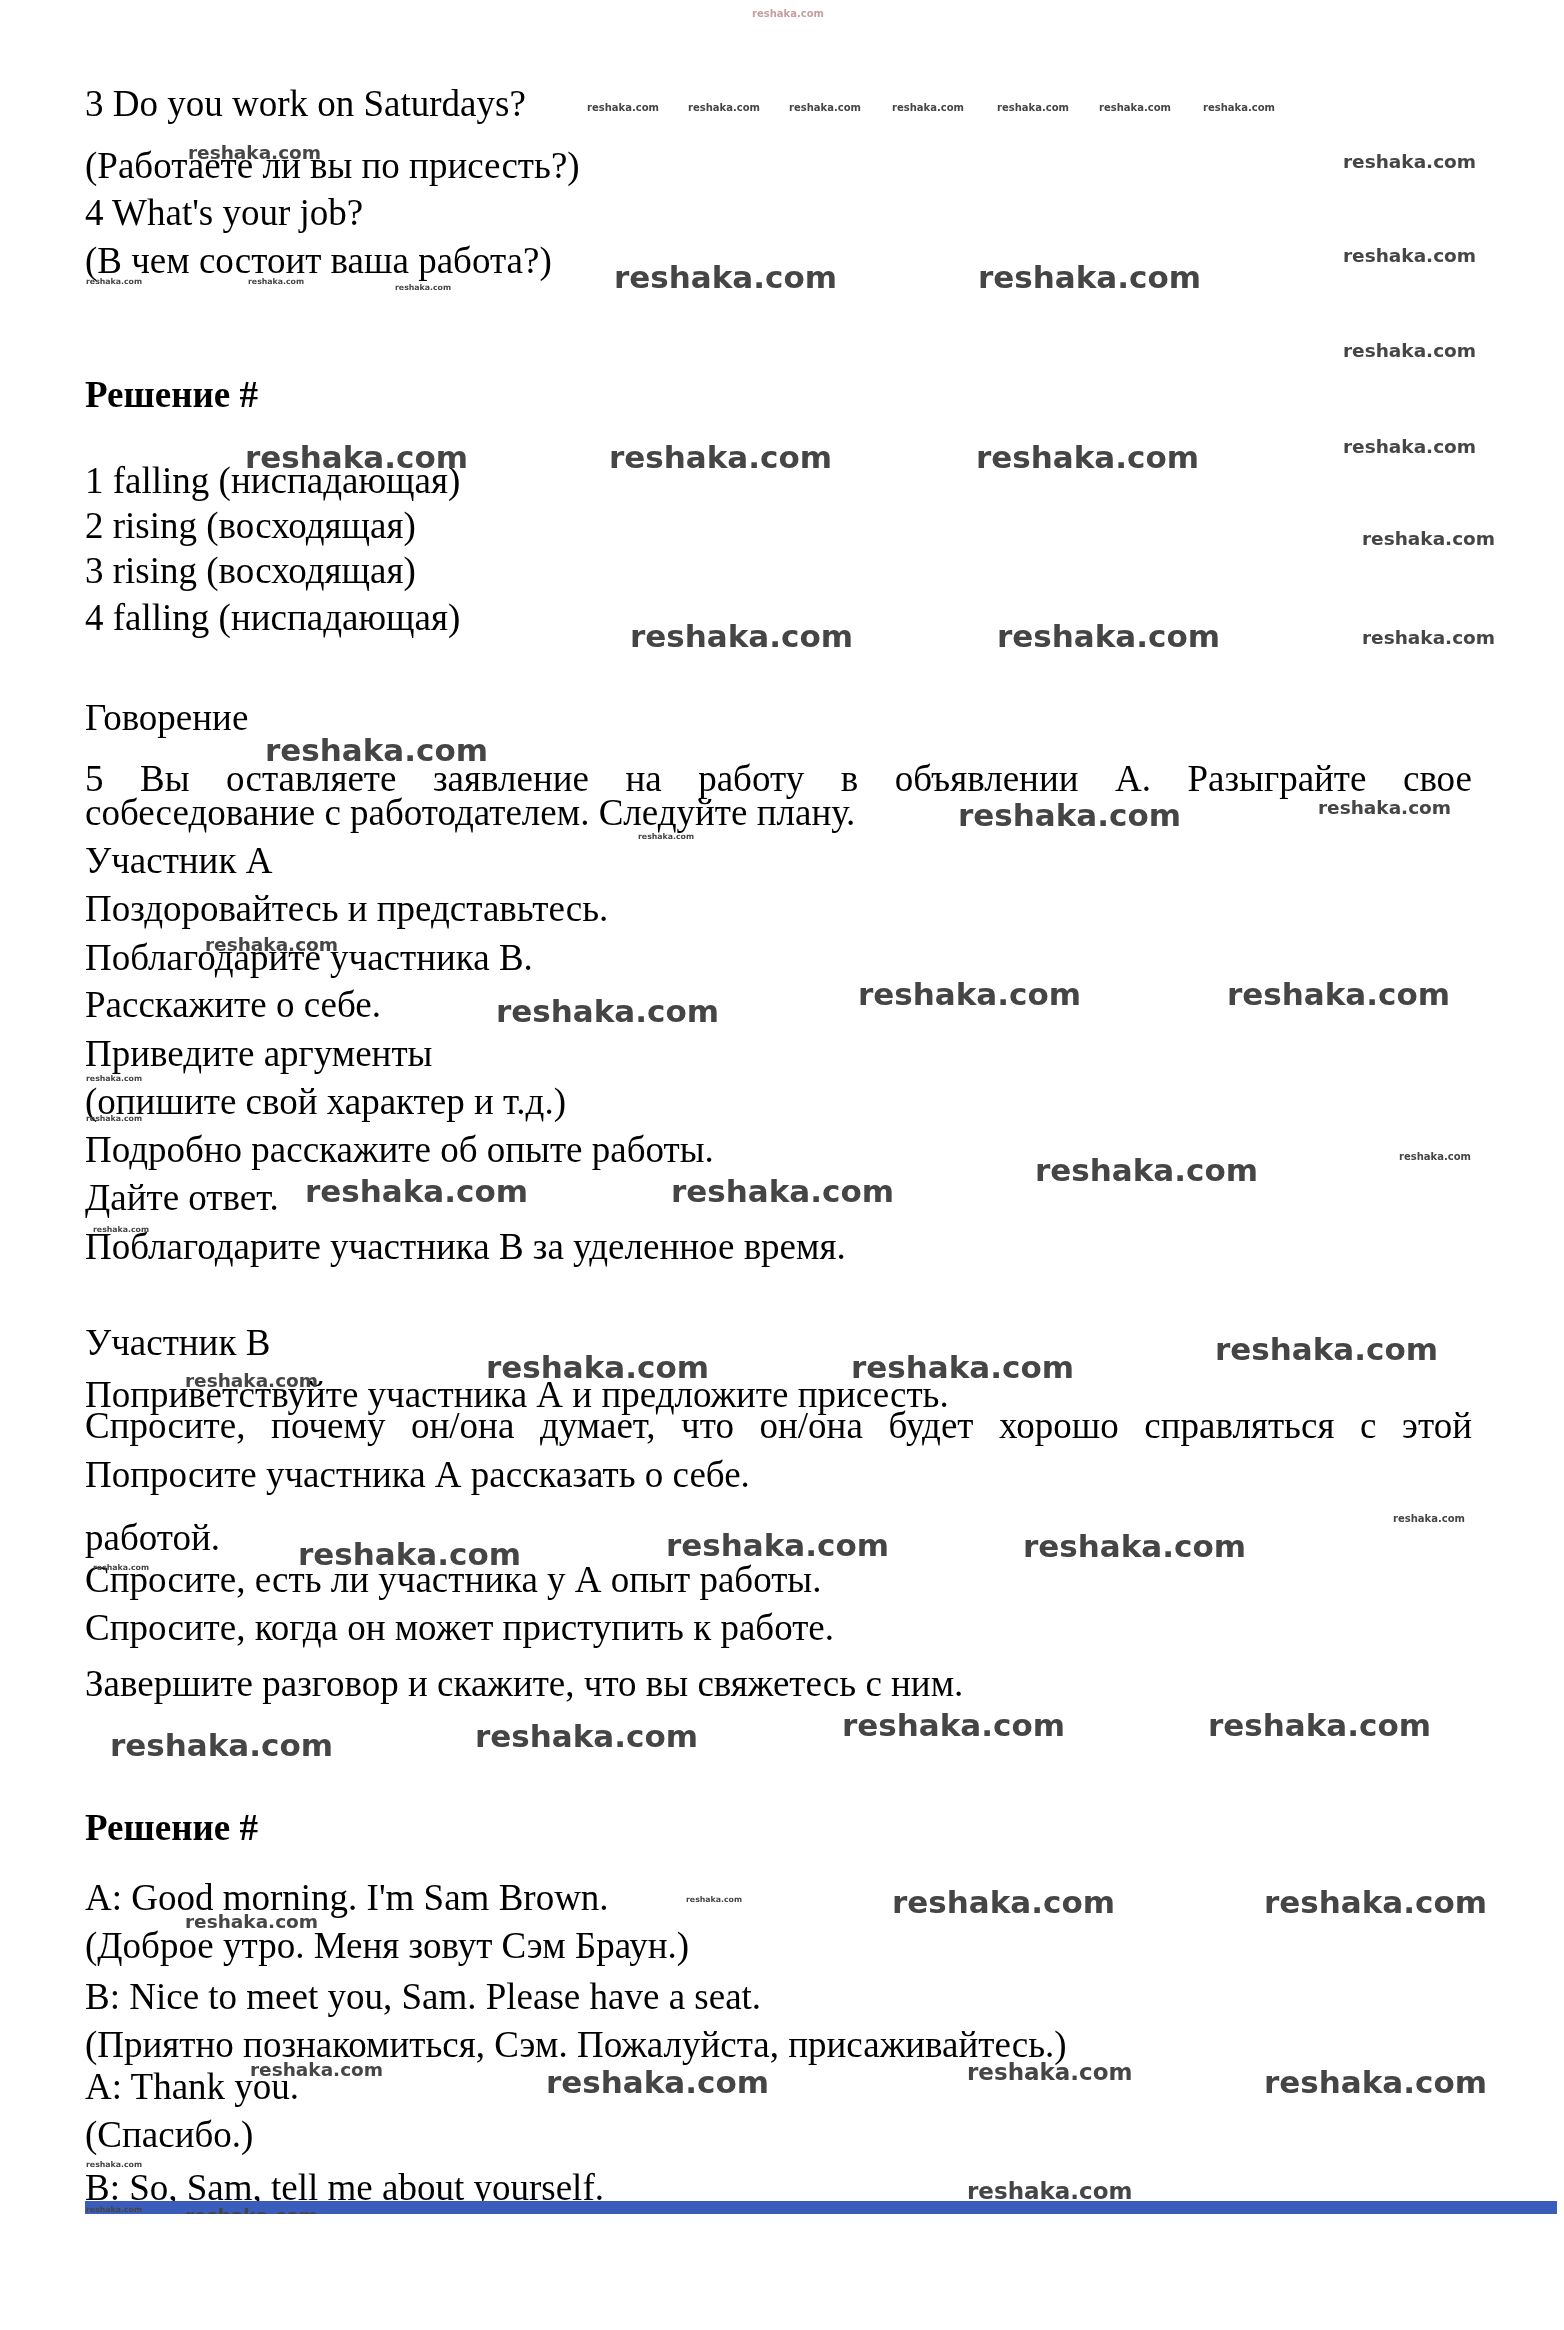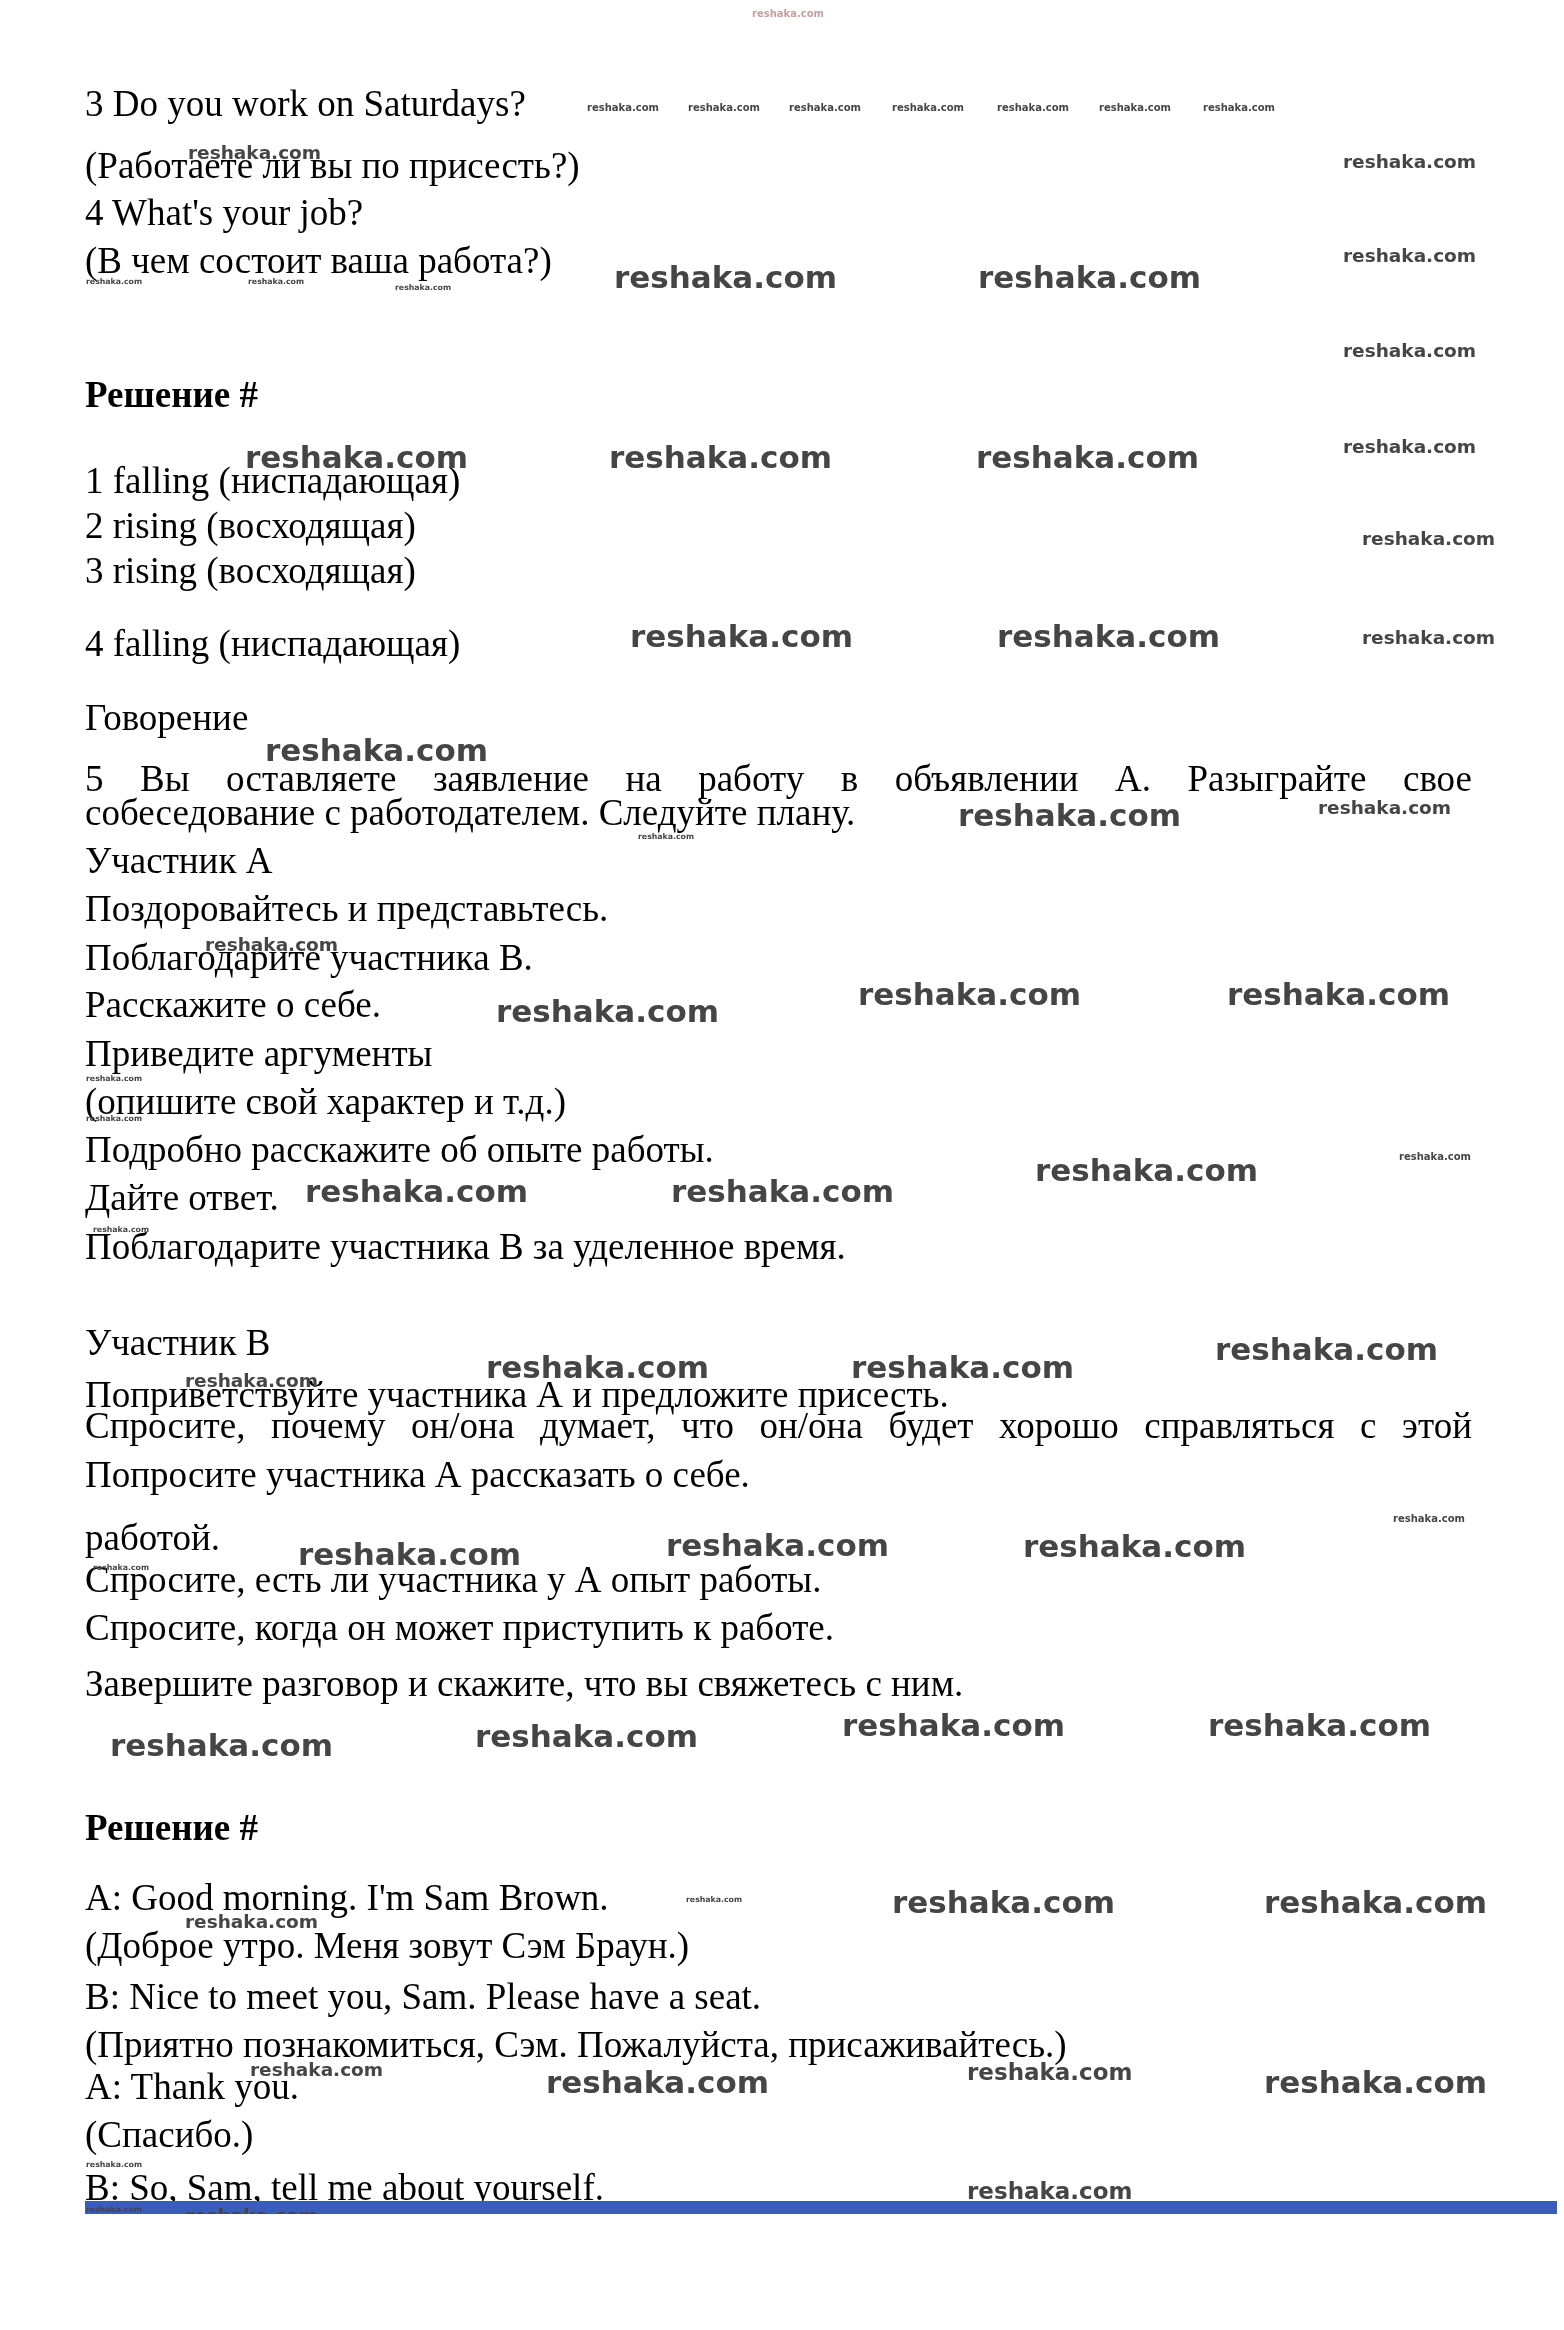--- a/index.html
+++ b/index.html
@@ -124,21 +124,21 @@
     </div>
   <div>
       <div class="line" style="top: 82px;">3 Do you work on Saturdays?</div>
       <div class="line" style="top: 144px;">(Работаете ли вы по присесть?)</div>
       <div class="line" style="top: 191px;">4 What's your job?</div>
       <div class="line" style="top: 239px;">(В чем состоит ваша работа?)</div>
       <div class="line bold" style="top: 373px;">Решение #</div>
       <div class="line" style="top: 459px;">1 falling (ниспадающая)</div>
       <div class="line" style="top: 504px;">2 rising (восходящая)</div>
       <div class="line" style="top: 549px;">3 rising (восходящая)</div>
-      <div class="line" style="top: 596px; margin-top: 26px;">4 falling (ниспадающая)</div>
+      <div class="line" style="top: 596px;">4 falling (ниспадающая)</div>
       <div class="line" style="top: 696px;">Говорение</div>
       <div class="line justify" style="top: 745px; margin-top: 12px;">5 Вы оставляете заявление на работу в объявлении А. Разыграйте свое</div>
       <div class="line" style="top: 791px;">собеседование с работодателем. Следуйте плану.</div>
       <div class="line" style="top: 839px;">Участник А</div>
       <div class="line" style="top: 887px;">Поздоровайтесь и представьтесь.</div>
       <div class="line" style="top: 936px;">Поблагодарите участника В.</div>
       <div class="line" style="top: 983px;">Расскажите о себе.</div>
       <div class="line" style="top: 1032px;">Приведите аргументы</div>
       <div class="line" style="top: 1080px;">(опишите свой характер и т.д.)</div>
       <div class="line" style="top: 1128px;">Подробно расскажите об опыте работы.</div>

